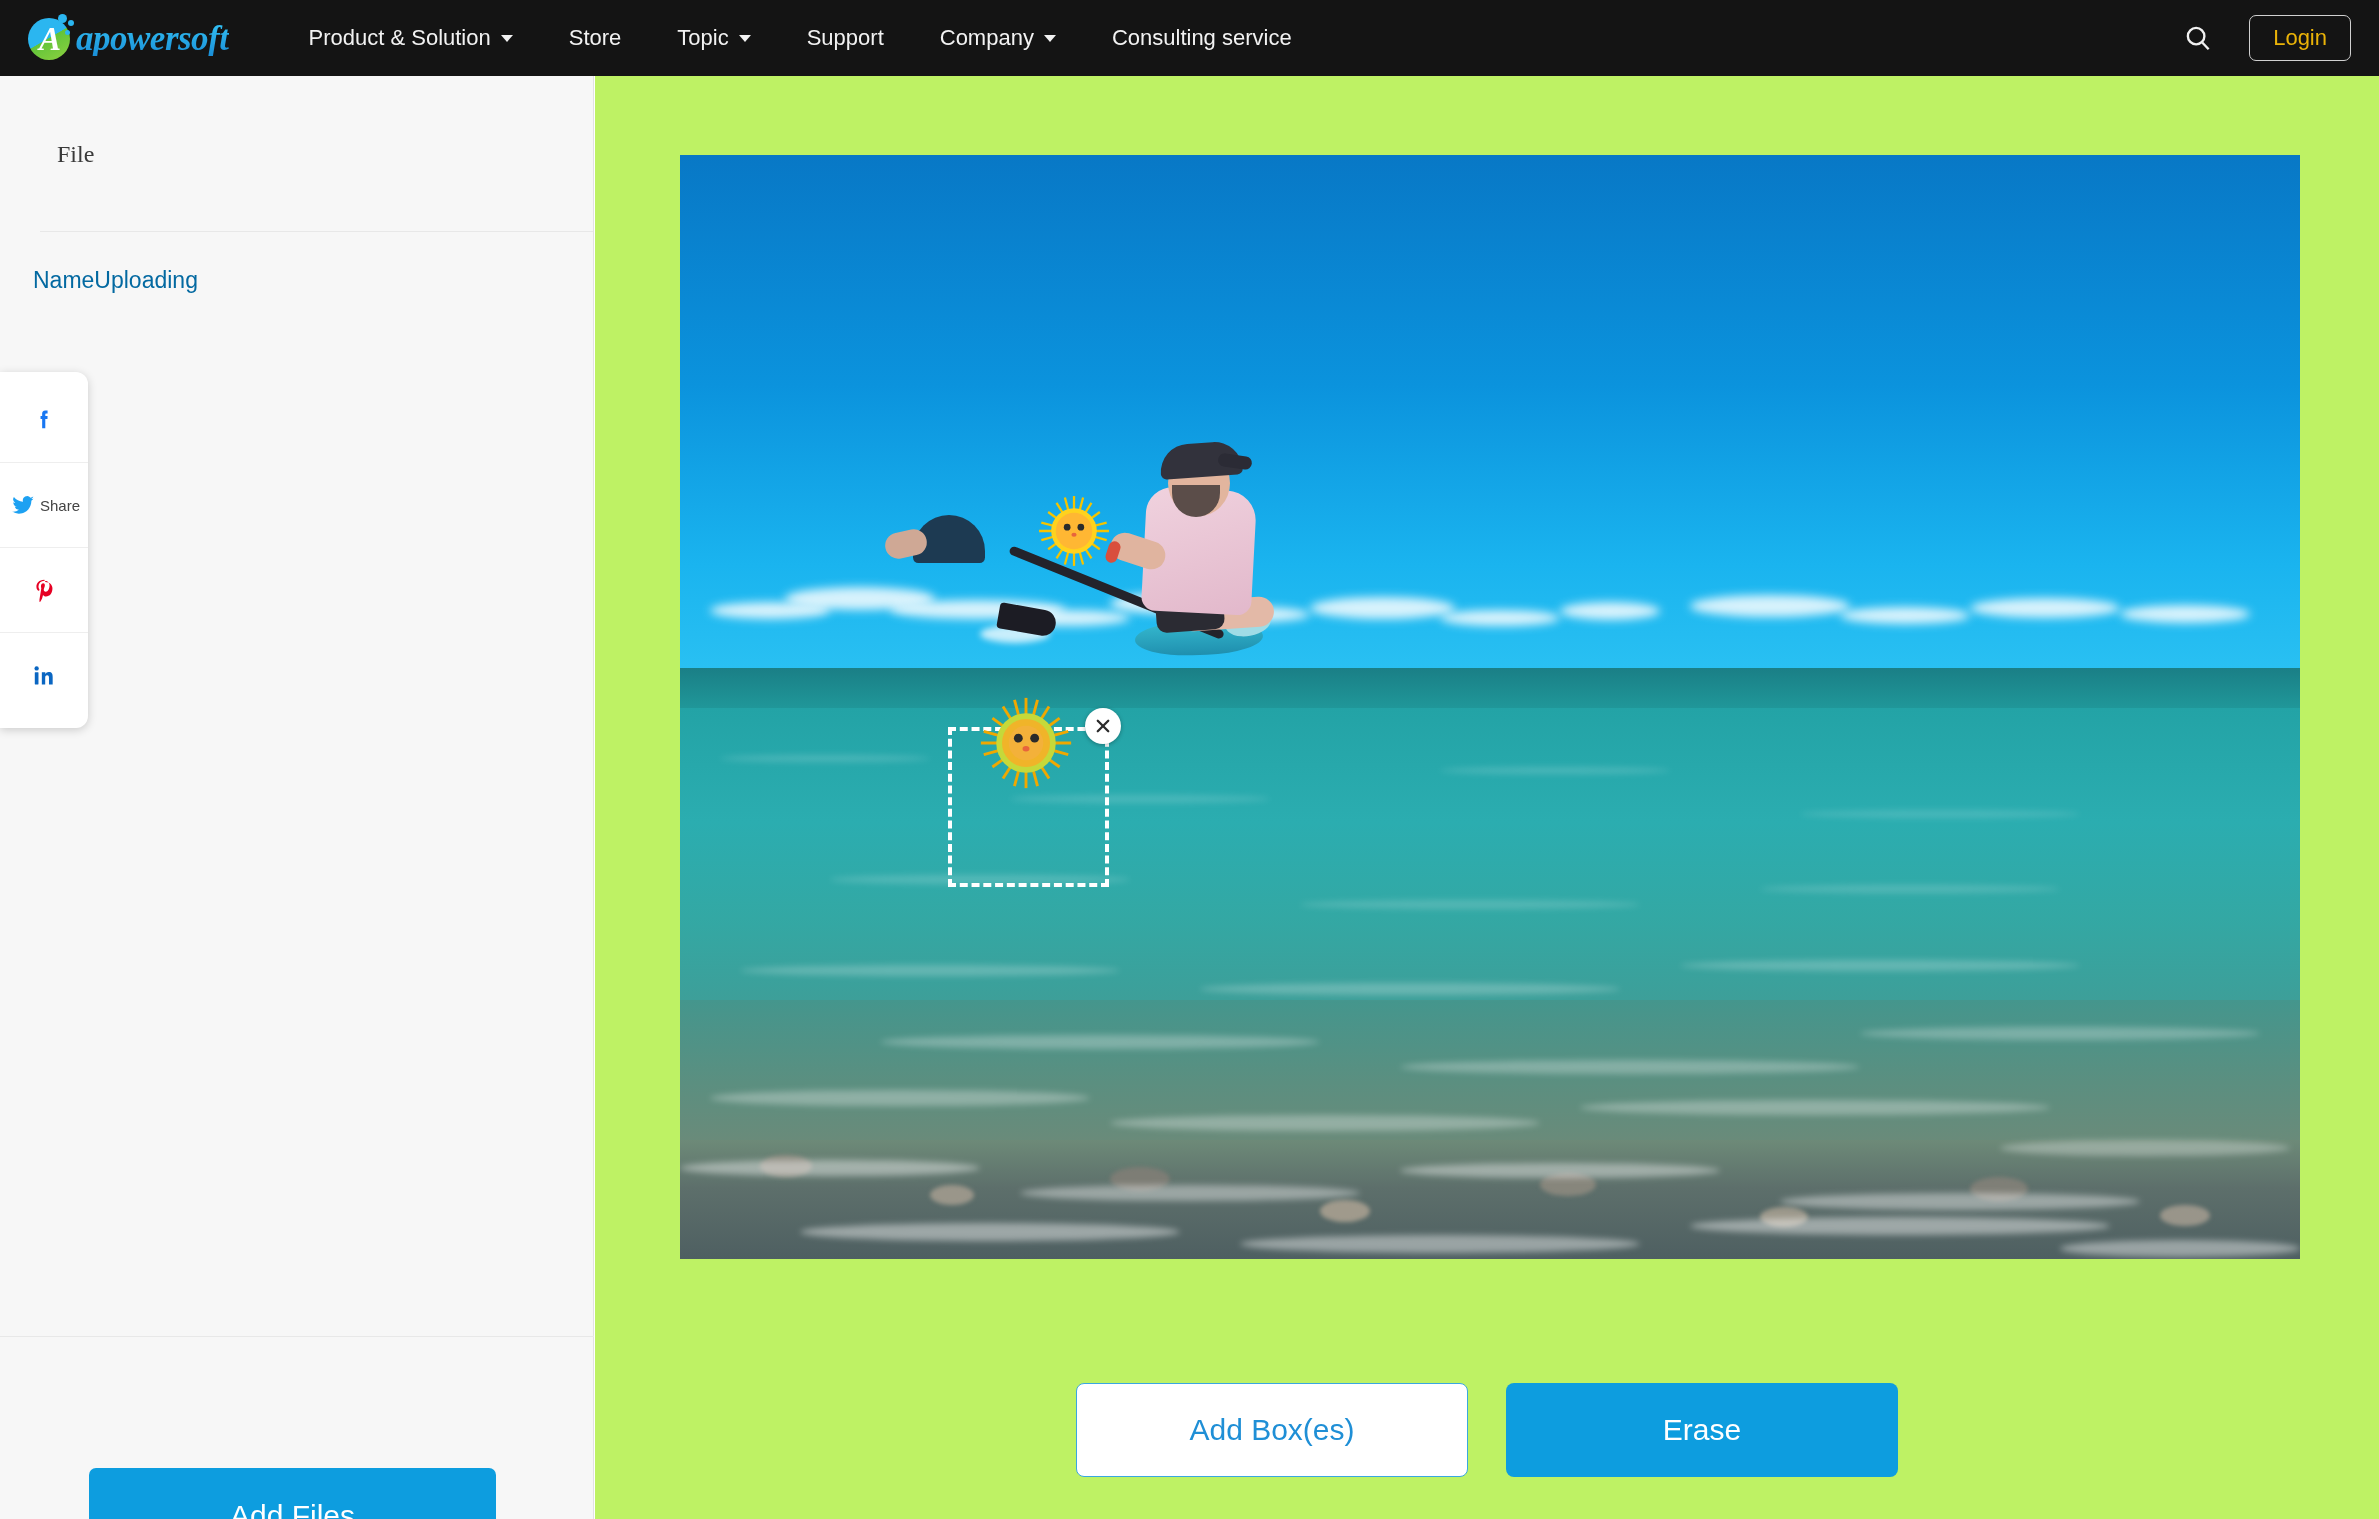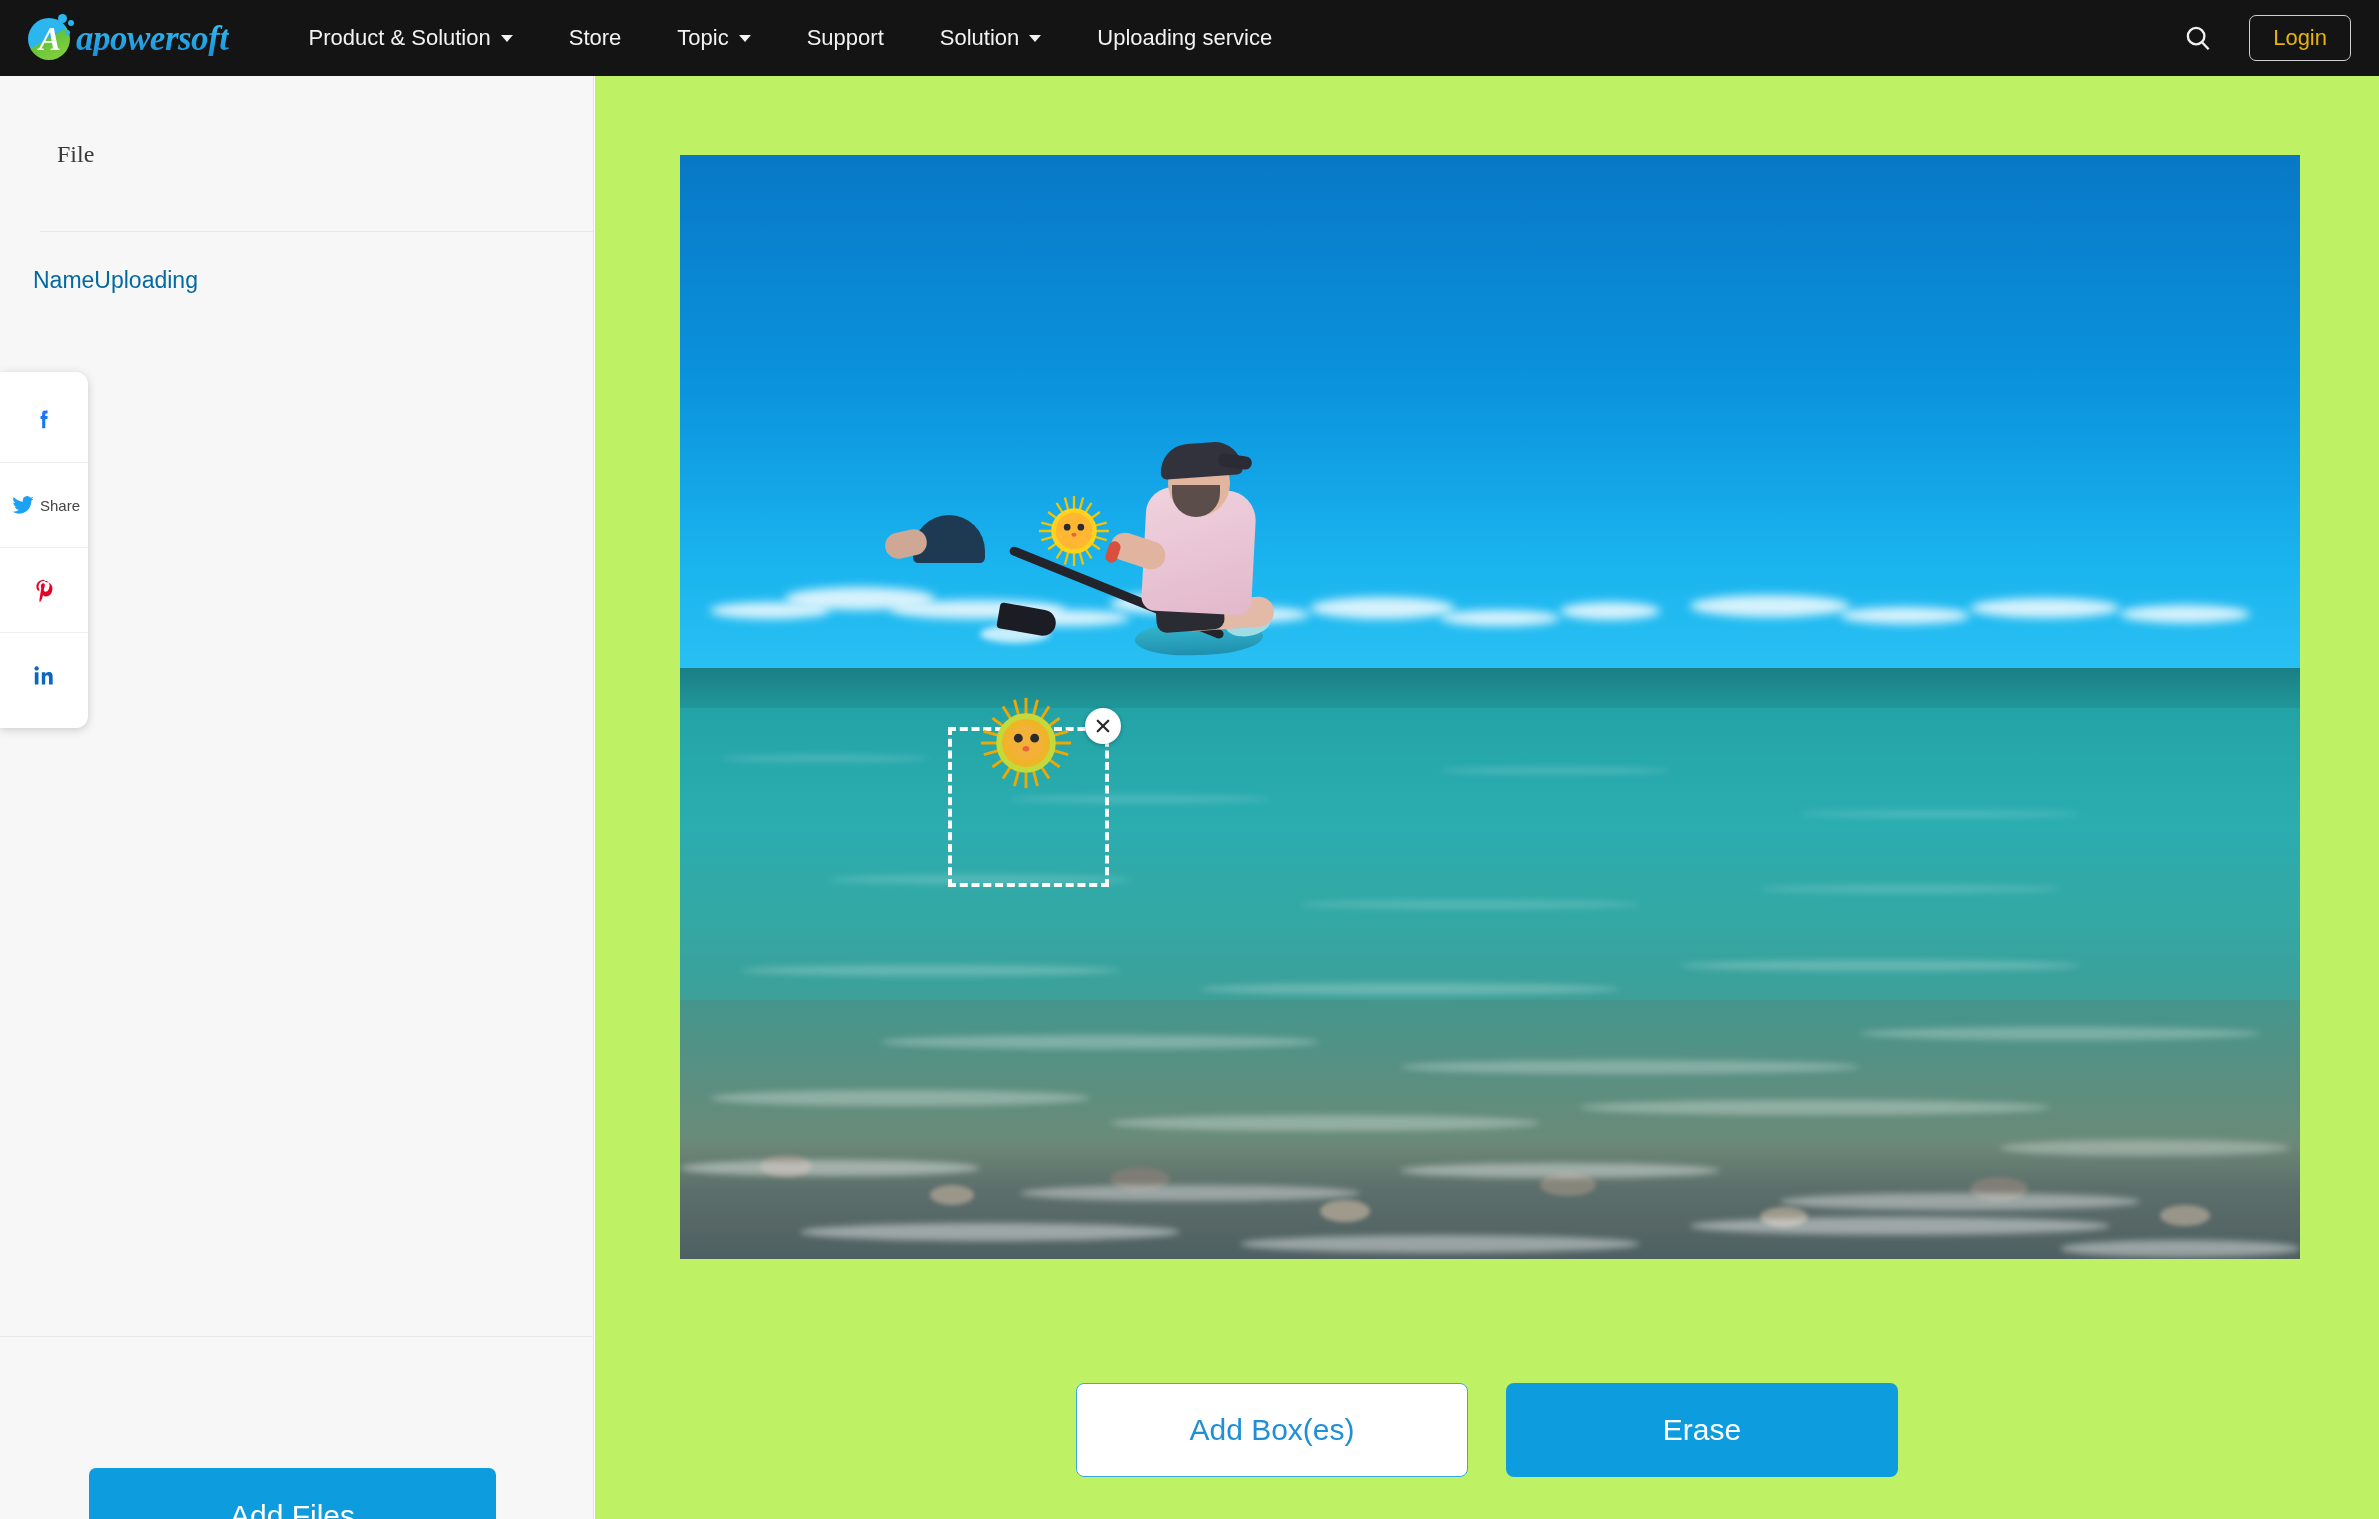--- a/index.html
+++ b/index.html
@@ -268,25 +268,25 @@
       <span>Store</span>
     </div>
     <div class="nav-item">
       <span>Topic</span>
       <i class="caret"></i>
     </div>
     <div class="nav-item">
       <span>Support</span>
     </div>
     <div class="nav-item">
-      <span>Solution</span>
+      <span>Company</span>
       <i class="caret"></i>
     </div>
     <div class="nav-item">
-      <span>Uploading service</span>
+      <span>Consulting service</span>
     </div>
   </nav>
 
   <div class="nav-right">
     <div class="search-btn">
       <svg width="30" height="30" viewBox="0 0 24 24" fill="none" stroke="#f0f0f0" stroke-width="1.9">
         <circle cx="10.5" cy="10.5" r="6.6"></circle>
           <line x1="15.4" y1="15.6" x2="20.5" y2="21"></line>
       </svg>
     </div>

